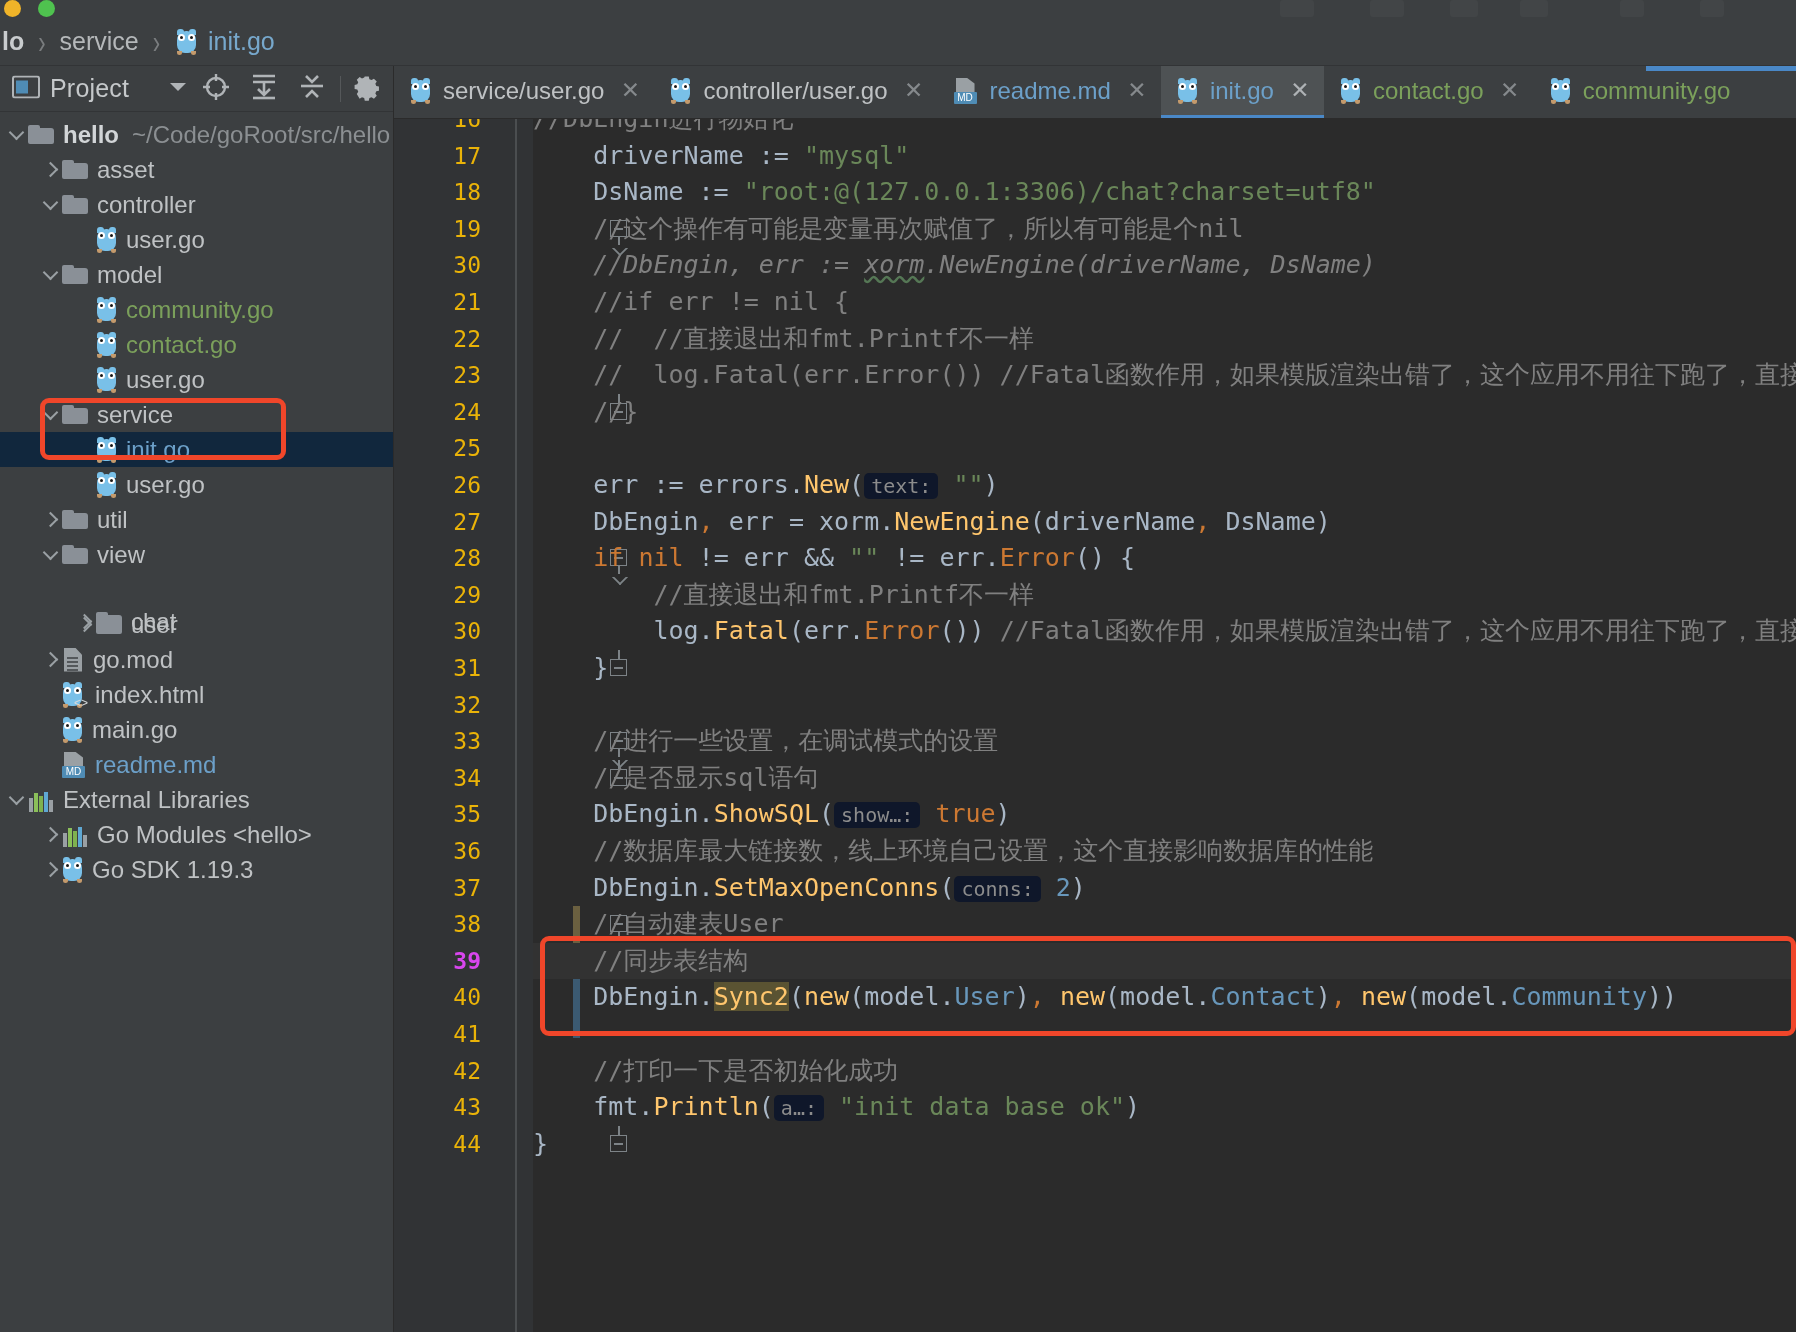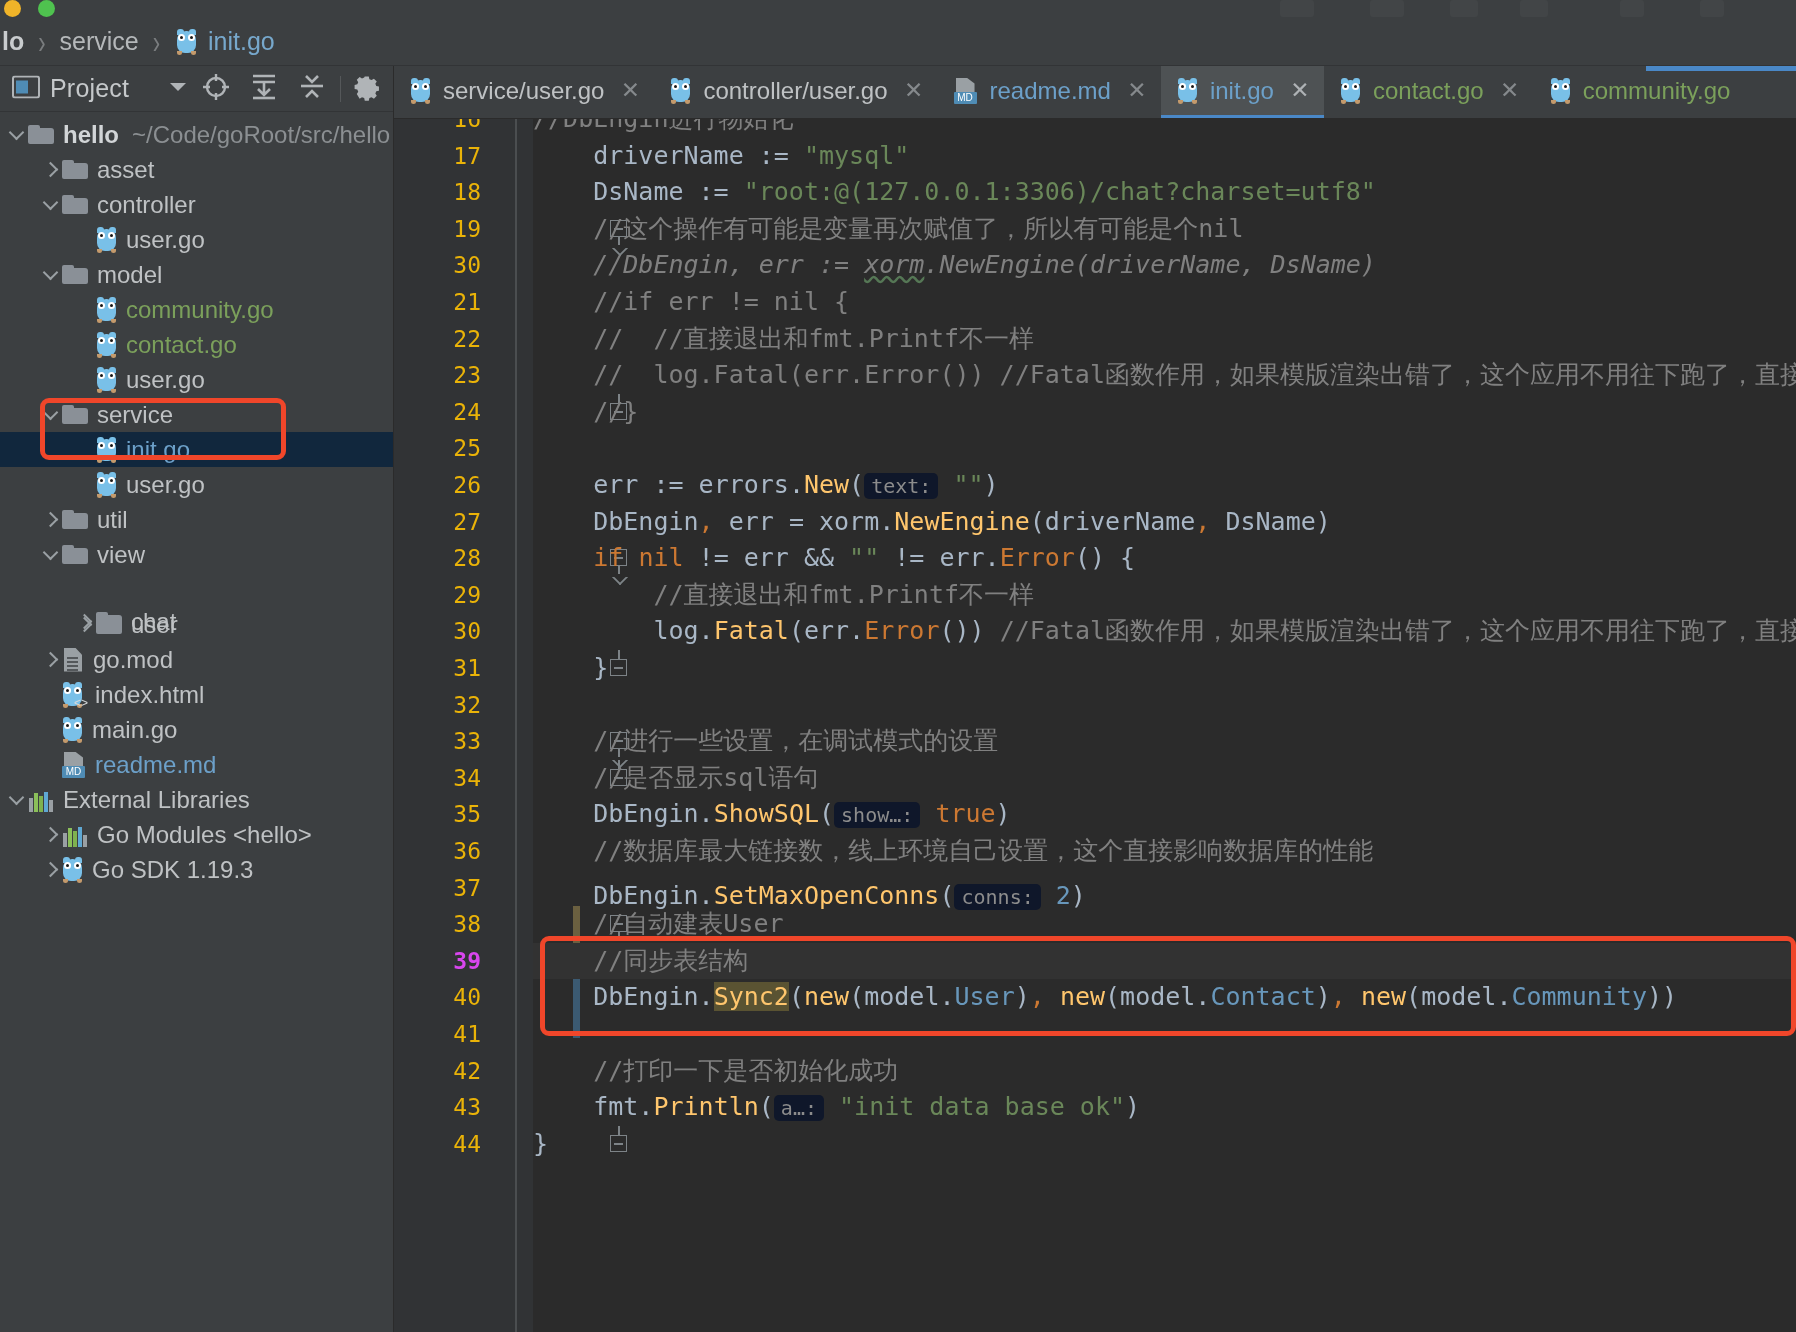--- a/index.html
+++ b/index.html
@@ -718,21 +718,21 @@
         <div class="code-line" style="top: 384.6px;"><span class="id">    DbEngin</span><span class="kw">,</span><span class="id"> err = </span><span class="id">xorm</span><span class="id">.</span><span class="fn">NewEngine</span><span class="id">(driverName</span><span class="kw">,</span><span class="id"> DsName)</span></div>
         <div class="code-line" style="top: 421.2px;"><span class="kw">    if</span><span class="id"> </span><span class="kw">nil</span><span class="id"> != err &amp;&amp; </span><span class="str">""</span><span class="id"> != err.</span><span class="kw">Error</span><span class="id">() {</span></div>
         <div class="code-line" style="top: 457.8px;"><span class="cmt">        //直接退出和fmt.Printf不一样</span></div>
         <div class="code-line" style="top: 494.4px;"><span class="id">        log</span><span class="id">.</span><span class="fn">Fatal</span><span class="id">(err.</span><span class="kw">Error</span><span class="id">()) </span><span class="cmt">//Fatal函数作用，如果模版渲染出错了，这个应用不用往下跑了，直接退</span></div>
         <div class="code-line" style="top: 531px;"><span class="id">    }</span></div>
         <div class="code-line" style="top: 567.6px;"></div>
         <div class="code-line" style="top: 604.2px;"><span class="cmt">    //进行一些设置，在调试模式的设置</span></div>
         <div class="code-line" style="top: 640.8px;"><span class="cmt">    //是否显示sql语句</span></div>
         <div class="code-line" style="top: 677.4px;"><span class="id">    DbEngin</span><span class="id">.</span><span class="fn">ShowSQL</span><span class="id">(</span><span class="hintp">show…:</span><span class="id"> </span><span class="kw">true</span><span class="id">)</span></div>
         <div class="code-line" style="top: 714px;"><span class="cmt">    //数据库最大链接数，线上环境自己设置，这个直接影响数据库的性能</span></div>
-        <div class="code-line" style="top: 750.6px; margin-top: 8px;"><span class="id">    DbEngin</span><span class="id">.</span><span class="fn">SetMaxOpenConns</span><span class="id">(</span><span class="hintp">conns:</span><span class="id"> </span><span class="num">2</span><span class="id">)</span></div>
+        <div class="code-line" style="top: 750.6px;"><span class="id">    DbEngin</span><span class="id">.</span><span class="fn">SetMaxOpenConns</span><span class="id">(</span><span class="hintp">conns:</span><span class="id"> </span><span class="num">2</span><span class="id">)</span></div>
         <div class="code-line" style="top: 787.2px;"><span class="cmt">    //自动建表User</span></div>
         <div class="code-line cur-bg" style="top: 823.8px;"><span class="cmt">    //同步表结构</span></div>
         <div class="code-line" style="top: 860.4px;"><span class="id">    DbEngin</span><span class="id">.</span><span class="fn hl-usage">Sync2</span><span class="id">(</span><span class="fn">new</span><span class="id">(model.</span><span class="num">User</span><span class="id">)</span><span class="kw">,</span><span class="id"> </span><span class="fn">new</span><span class="id">(model.</span><span class="num">Contact</span><span class="id">)</span><span class="kw">,</span><span class="id"> </span><span class="fn">new</span><span class="id">(model.</span><span class="num">Community</span><span class="id">))</span></div>
         <div class="code-line" style="top: 897px;"></div>
         <div class="code-line" style="top: 933.6px;"><span class="cmt">    //打印一下是否初始化成功</span></div>
         <div class="code-line" style="top: 970.2px;"><span class="id">    fmt</span><span class="id">.</span><span class="fn">Println</span><span class="id">(</span><span class="hintp">a…:</span><span class="id"> </span><span class="str">"init data base ok"</span><span class="id">)</span></div>
         <div class="code-line" style="top: 1006.8px;"><span class="id">}</span></div>
       </div>
     <div id="scroll-thumb" style="display: block; top: 0px; height: 0px;"></div>
   </div>

